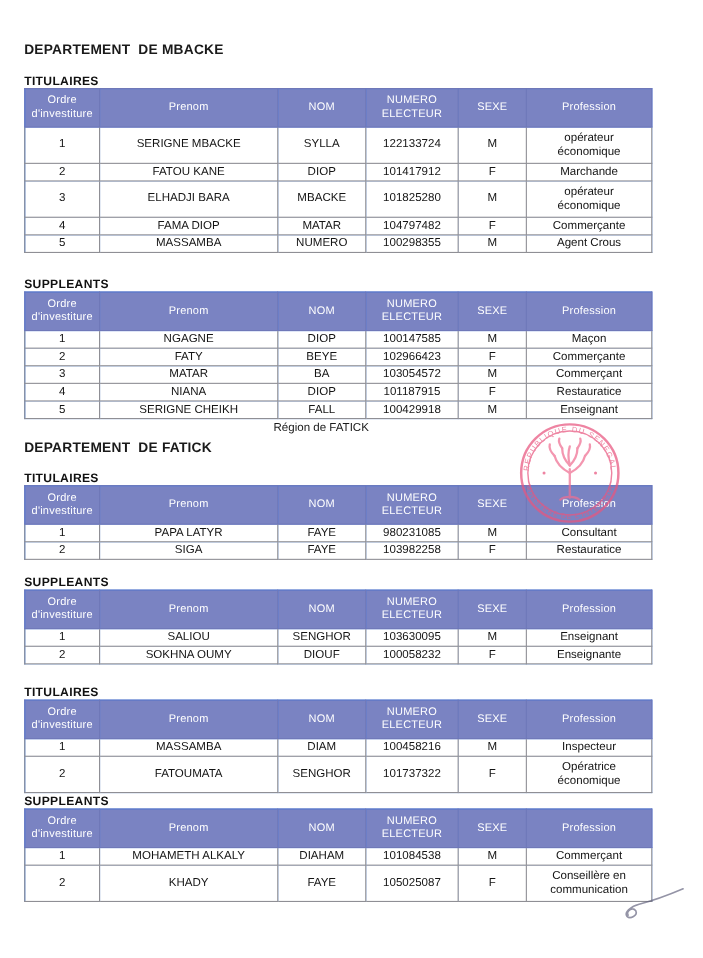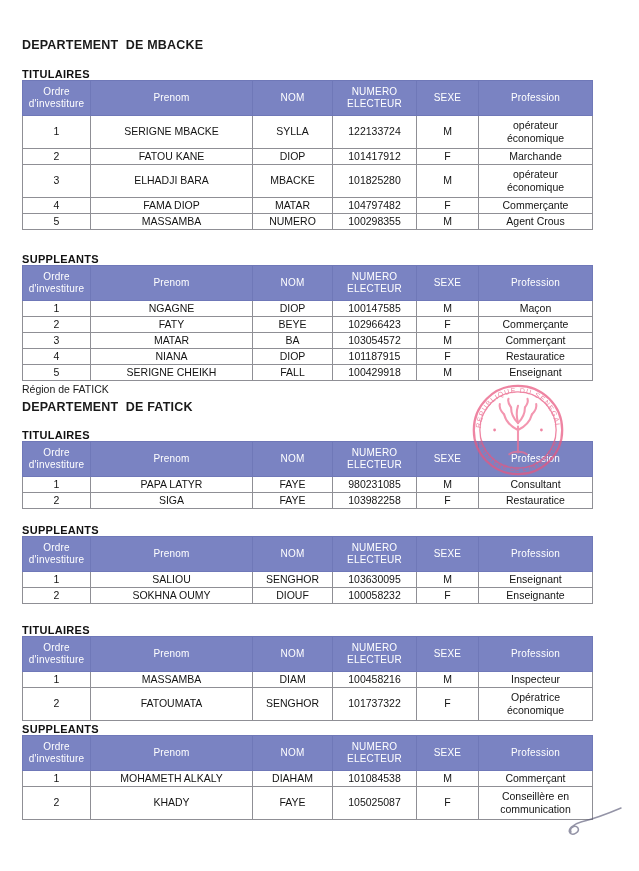--- a/index.html
+++ b/index.html
@@ -32,21 +32,22 @@
     font-size:11px;
     font-weight:bold;
     color:#111;
     letter-spacing:.3px;
     text-align:left;
     width:570px;
     left:22px;
   }
   .region-caption{
     position:absolute;
-    left:22px;width:570px;
+    left:7px;width:570px;
+    text-align:center;
     font-size:10.5px;
     color:#1a1a1a;
   }
 
   
   table.cand{
     position:absolute;
     left:22px;
     width:570px;
     border-collapse:collapse;

